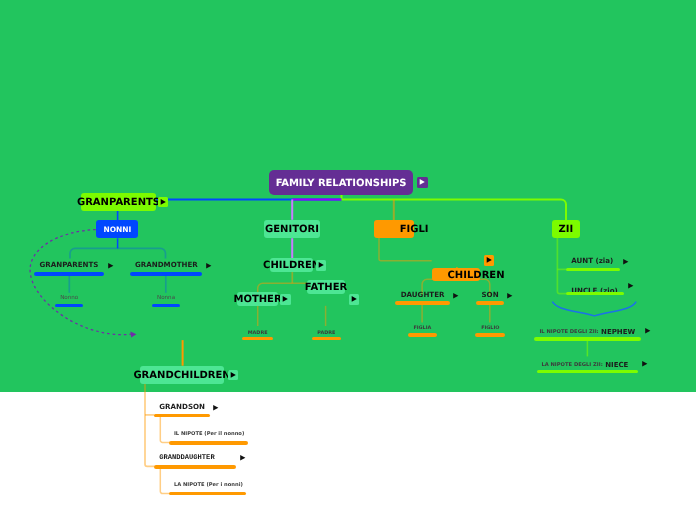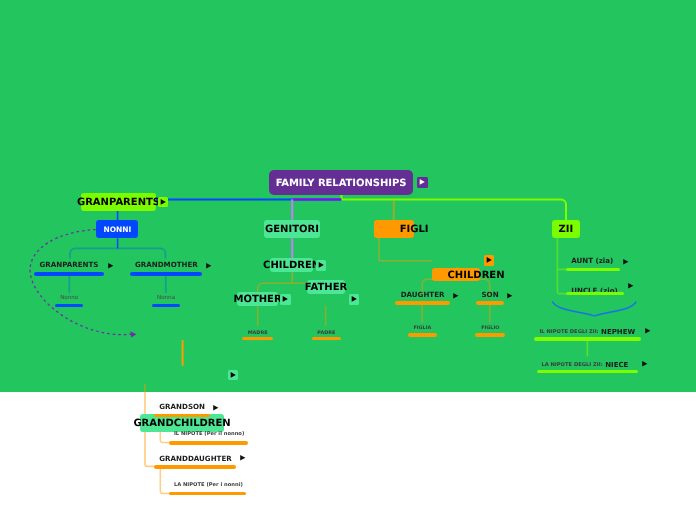--- a/index.html
+++ b/index.html
@@ -186,38 +186,38 @@
 
   <div class="leaf" style="left:571.2px;top:280px;margin-top:6px;">
     <span>UNCLE (zio)</span>
   </div>
   <div class="bar" style="left:565.6px;top:292px;width:58.6px;height:3.4px;background:#7CFC00;"></div>
   <svg style="position:absolute;left:628.3px;top:283.4px;" width="6" height="6" viewBox="0 0 6 6">
       <path d="M0.2 0.1 L5.4 2.75 L0.2 5.4 Z" fill="#111"></path>
     </svg>
 
 
-  <div class="node pill mint" style="left:139.8px;top:365.7px;width:84.5px;height:18.1px;margin-top:48px;">GRANDCHILDREN</div>
+  <div class="node pill mint" style="left:139.8px;top:365.7px;width:84.5px;height:18.1px;">GRANDCHILDREN</div>
   <div class="tog" style="left:227.9px;top:369.5px;width:10.1px;height:10.7px;background:#4DE694;">
     <svg width="11" height="11" viewBox="0 0 11 11">
         <path d="M2.7 2.1 L7.8 4.9 L2.7 7.7 Z" fill="#000000"></path>
       </svg>
   </div>
 
   <div class="leaf" style="left:159.3px;top:402.3px;">
     <span>GRANDSON</span>
   </div>
   <div class="bar" style="left:154px;top:413.5px;width:55.6px;height:3.4px;background:#FF9900;"></div>
   <svg style="position:absolute;left:213.1px;top:404.6px;" width="6" height="6" viewBox="0 0 6 6">
       <path d="M0.2 0.1 L5.4 2.75 L0.2 5.4 Z" fill="#111"></path>
     </svg>
   <div class="sublabel" style="left:173.9px;top:431.4px;font-size:5.2px;font-weight:bold;color:#3d3d3d;">IL NIPOTE (Per il nonno)</div>
   <div class="bar" style="left:168.9px;top:441.2px;width:79.5px;height:3.4px;background:#FF9900;"></div>
 
-  <div class="leaf" style="left:159.3px;top:454.2px;">
+  <div class="leaf" style="left:159.3px;top:454.2px;font-family:Liberation Mono, monospace;">
     <span>GRANDDAUGHTER</span>
   </div>
   <div class="bar" style="left:154px;top:465.2px;width:82.2px;height:3.4px;background:#FF9900;"></div>
   <svg style="position:absolute;left:239.9px;top:454.8px;" width="6" height="6" viewBox="0 0 6 6">
       <path d="M0.2 0.1 L5.4 2.75 L0.2 5.4 Z" fill="#111"></path>
     </svg>
   <div class="sublabel" style="left:173.9px;top:482.3px;font-size:5.2px;font-weight:bold;color:#3d3d3d;">LA NIPOTE (Per i nonni)</div>
   <div class="bar" style="left:168.9px;top:491.6px;width:76.9px;height:3.4px;background:#FF9900;"></div>
 
   <div class="leaf" style="left:539.4px;top:328px;font-size:7px;">

